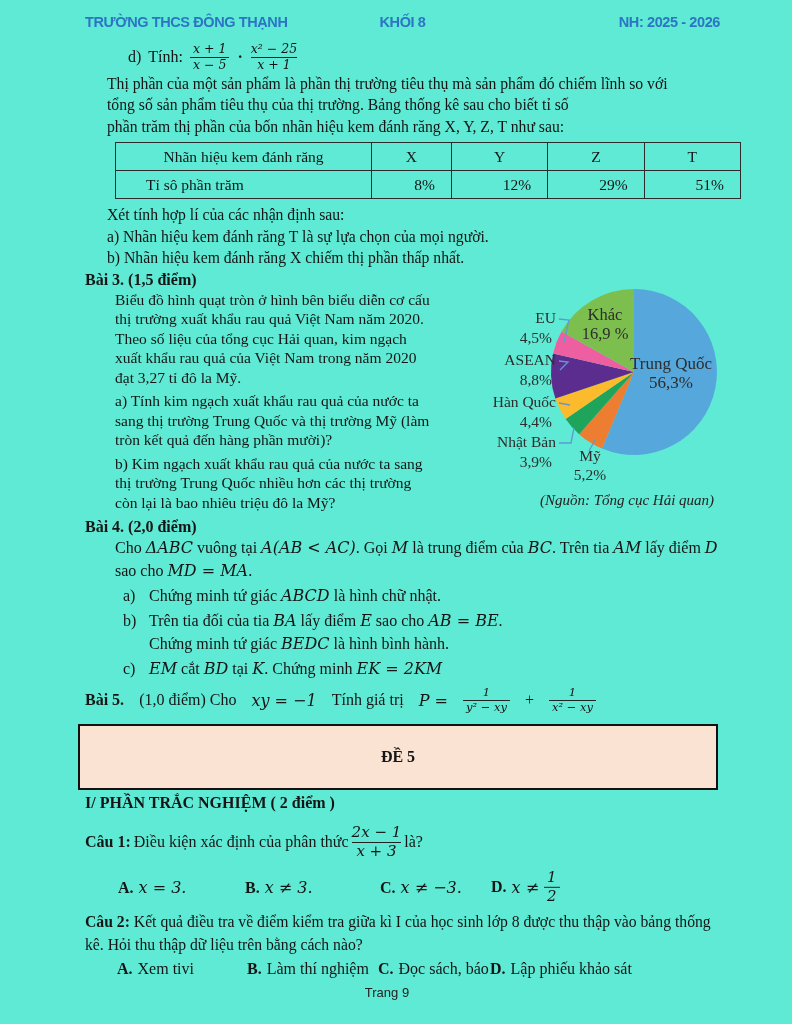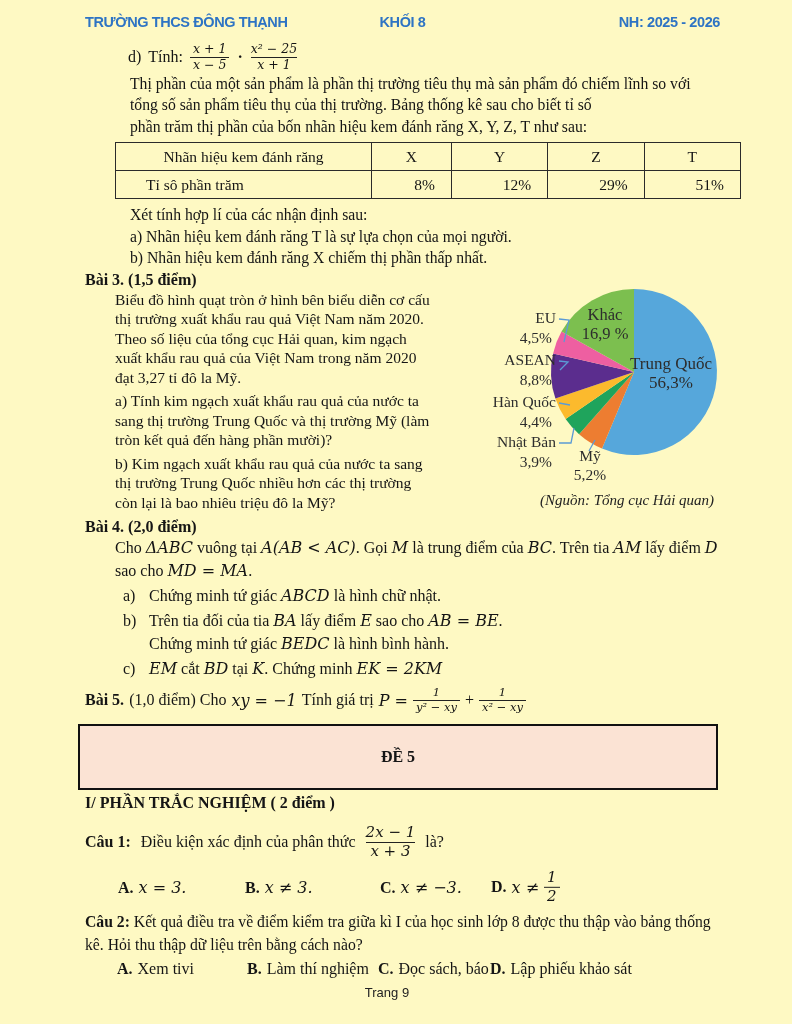--- a/index.html
+++ b/index.html
@@ -1,59 +1,59 @@
 <!DOCTYPE html>
 <html><head>
 <meta charset="utf-8">
 <style>
   html,body{margin:0;padding:0;background:#e8e8e8;}
-  .page{width:792px;height:1024px;position:relative;background:#fef9c3;margin:0 auto;
+  .page{width:792px;height:1024px;position:relative;background:#5eead4;margin:0 auto;
         box-sizing:border-box;padding:14px 72px 0 85px;
         font-family:"Liberation Serif",serif;color:#151515;font-size:16px;overflow:hidden;}
   
   .hdr{display:grid;grid-template-columns:1fr auto 1fr;align-items:baseline;
        font-family:"Liberation Sans",sans-serif;font-weight:700;color:#2e74c4;
        font-size:14.5px;letter-spacing:-0.4px;}
   .hdr .r{text-align:right;}
   
   .mx{font-family:"DejaVu Serif",serif;font-style:italic;}
   .frac{display:inline-flex;flex-direction:column;text-align:center;vertical-align:middle;
         font-family:"DejaVu Serif",serif;font-style:italic;font-size:12.5px;line-height:1.18;}
   .frac .den{border-top:1px solid #222;padding:0 3px;}
   .frac.sm{font-size:11.5px;}
   .frac.big{font-size:15px;}
   .mdot{font-weight:700;margin:0 1px;}
   
   .d-line{margin:12px 0 0 43px;display:flex;align-items:center;gap:7px;}
   .bai-title{font-weight:700;margin-top:2px;}
   p{margin:0;}
-  .indent{margin-left:45px;white-space:pre-line;line-height:21.5px;font-size:15.7px;}
+  .indent{margin-left:22px;white-space:pre-line;line-height:21.5px;font-size:15.7px;}
   
   table.tp{border-collapse:collapse;margin:5px 0 5px 30px;width:626px;font-size:15.5px;}
   table.tp td{border:1px solid #2b2b2b;height:27px;text-align:center;padding:0;}
   table.tp td.c1{width:225px;}
   table.tp td.rl{text-align:left;padding-left:30px;}
   table.tp td.val{text-align:right;padding-right:16px;}
   
   .b3{display:flex;position:relative;margin-top:1px;}
   .b3-left{width:372px;margin-left:30px;font-size:15.5px;line-height:19.5px;}
   .b3-left p{white-space:pre-line;margin-bottom:4px;}
   .chartbox{position:absolute;left:385px;top:-28px;width:300px;height:250px;}
   
   .seg{white-space:pre-line;}
   .b4p{margin-left:30px;line-height:23px;}
   .b4i{display:flex;margin:2px 0 0 38px;line-height:23px;}
   .b4i .ilab{width:26px;flex:0 0 26px;}
   
-  .b5{display:flex;align-items:center;gap:5px;margin-top:6px;}
+  .b5{display:flex;align-items:center;gap:15px;margin-top:6px;}
   
   .banner{margin:10px 0 0 -7px;width:640px;box-sizing:border-box;border:2px solid #111;
           background:#fbe3d4;text-align:center;font-weight:700;padding:22px 0;}
   .sect{font-weight:700;margin-top:4px;}
-  .q1{display:flex;align-items:center;gap:10px;margin-top:6px;height:48px;}
+  .q1{display:flex;align-items:center;gap:3px;margin-top:6px;height:48px;}
   .ansrow{position:relative;height:42px;}
   .ansrow.short{height:26px;}
   .ans{position:absolute;top:50%;transform:translateY(-50%);display:flex;align-items:center;gap:5px;white-space:nowrap;}
   .qp{margin-top:2px;white-space:pre-line;line-height:23px;font-size:15.7px;}
   .footer{position:absolute;left:0;right:18px;bottom:24px;text-align:center;
           font-family:"Liberation Sans",sans-serif;font-size:13px;color:#222;}
   b.ql{font-weight:700;}
 </style>
 </head>
 <body>

